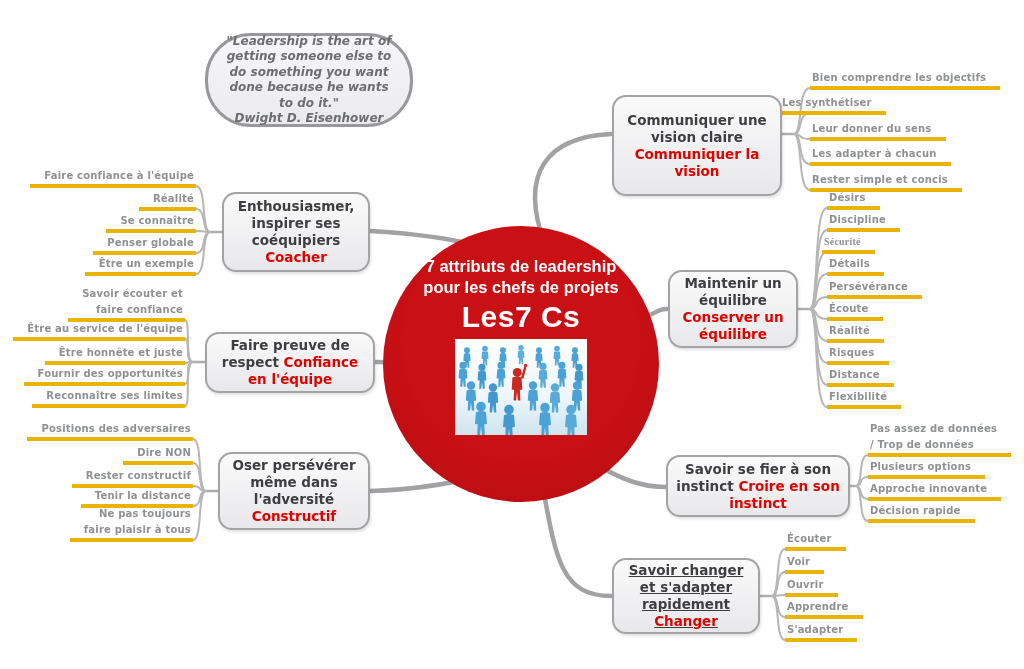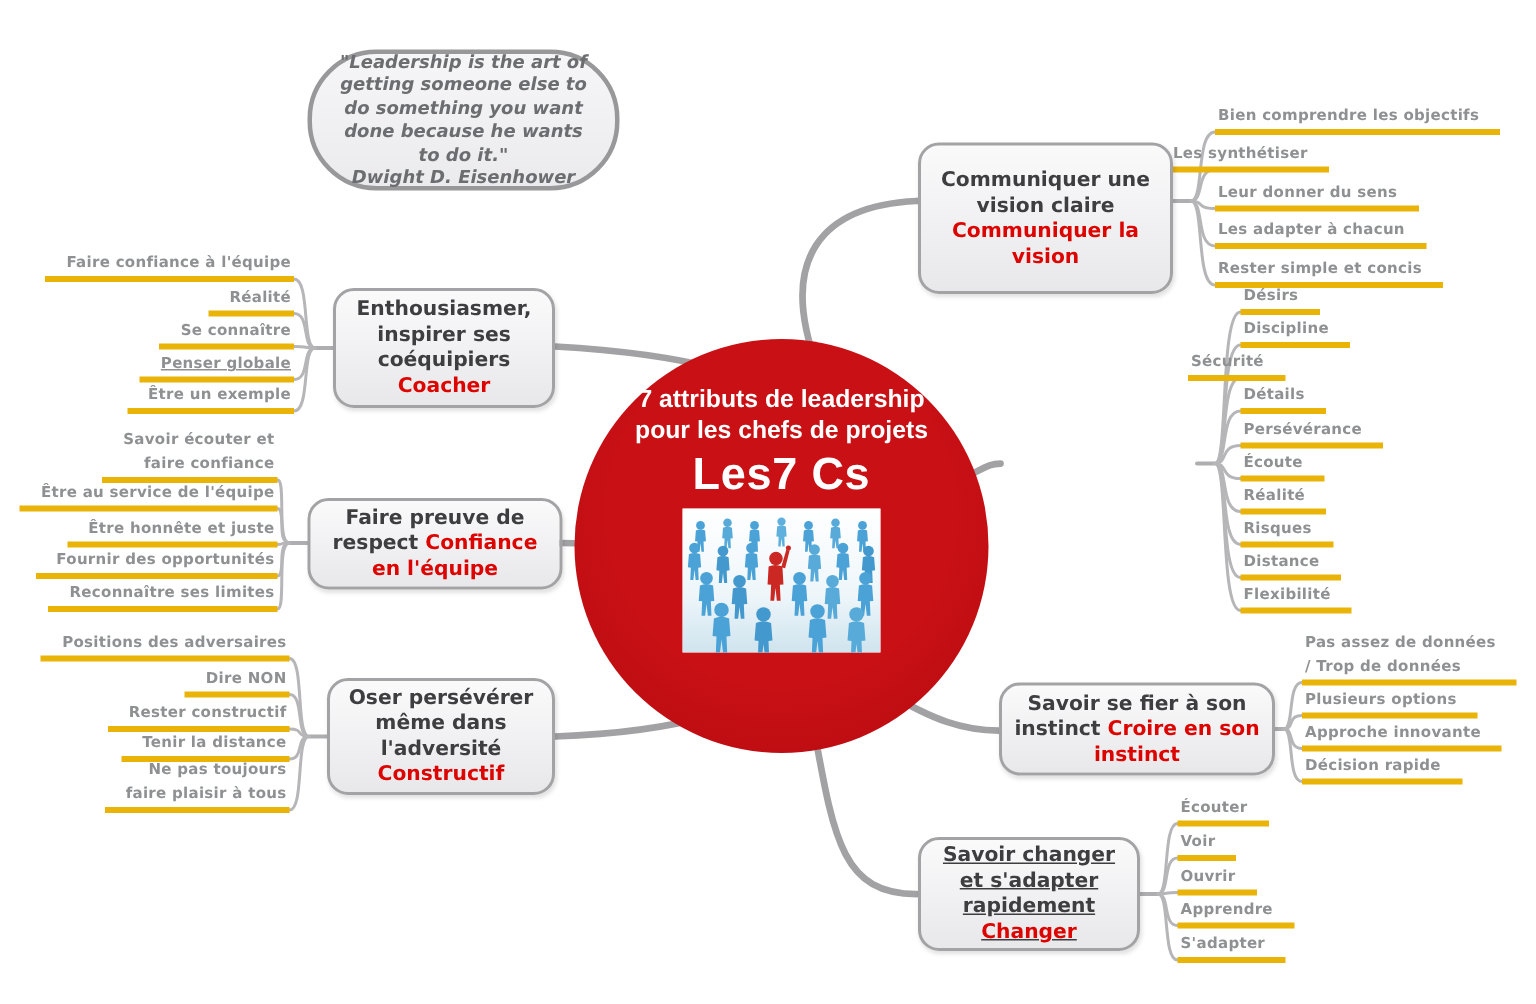--- a/index.html
+++ b/index.html
@@ -176,23 +176,27 @@
   <div class="topic" style="left:612px;top:95px;width:170px;height:101px;">
     <div><span>Communiquer une vision claire</span>
       <span class="kw">Communiquer la vision</span></div>
   </div>
   <div class="leaf leaf-right" style="left:810px;top:70px;">Bien comprendre les objectifs</div>
   <div class="leaf leaf-right" style="left:780px;top:95px;">Les synthétiser</div>
   <div class="leaf leaf-right" style="left:810px;top:121px;">Leur donner du sens</div>
   <div class="leaf leaf-right" style="left:810px;top:146px;">Les adapter à chacun</div>
   <div class="leaf leaf-right" style="left:810px;top:172px;">Rester simple et concis</div>
 
+  <div class="topic" style="left:668px;top:270px;width:130px;height:78px;">
+    <div><span>Maintenir un équilibre</span>
+      <span class="kw">Conserver un équilibre</span></div>
+  </div>
   <div class="leaf leaf-right" style="left:827px;top:190px;">Désirs</div>
   <div class="leaf leaf-right" style="left:827px;top:212px;">Discipline</div>
-  <div class="leaf leaf-right" style="left:792px;top:234px;">Sécurité</div>
+  <div class="leaf leaf-right" style="left:822px;top:234px;font-family:Liberation Serif, serif;">Sécurité</div>
   <div class="leaf leaf-right" style="left:827px;top:256px;">Détails</div>
   <div class="leaf leaf-right" style="left:827px;top:279px;">Persévérance</div>
   <div class="leaf leaf-right" style="left:827px;top:301px;">Écoute</div>
   <div class="leaf leaf-right" style="left:827px;top:323px;">Réalité</div>
   <div class="leaf leaf-right" style="left:827px;top:345px;">Risques</div>
   <div class="leaf leaf-right" style="left:827px;top:367px;">Distance</div>
   <div class="leaf leaf-right" style="left:827px;top:389px;">Flexibilité</div>
 
   <div class="topic" style="left:666px;top:455px;width:184px;height:62px;">
     <div><span>Savoir se fier à son instinct</span>
@@ -214,21 +218,21 @@
   <div class="leaf leaf-right" style="left:785px;top:599px;">Apprendre</div>
   <div class="leaf leaf-right" style="left:785px;top:622px;">S'adapter</div>
 
   <div class="topic" style="left:222px;top:192px;width:148px;height:80px;">
     <div><span>Enthousiasmer, inspirer ses coéquipiers</span>
       <span class="kw">Coacher</span></div>
   </div>
   <div class="leaf leaf-left" style="right:828px;top:168px;">Faire confiance à l'équipe</div>
   <div class="leaf leaf-left" style="right:828px;top:191px;">Réalité</div>
   <div class="leaf leaf-left" style="right:828px;top:213px;">Se connaître</div>
-  <div class="leaf leaf-left" style="right:828px;top:235px;text-decoration:underline;">Penser globale</div>
+  <div class="leaf leaf-left" style="right:828px;top:235px;">Penser globale</div>
   <div class="leaf leaf-left" style="right:828px;top:256px;">Être un exemple</div>
 
   <div class="topic" style="left:205px;top:332px;width:170px;height:61px;">
     <div><span>Faire preuve de respect</span>
       <span class="kw">Confiance en l'équipe</span></div>
   </div>
   <div class="leaf leaf-left" style="right:839px;top:286px;">Savoir écouter et
 faire confiance</div>
   <div class="leaf leaf-left" style="right:839px;top:321px;">Être au service de l'équipe</div>
   <div class="leaf leaf-left" style="right:839px;top:345px;">Être honnête et juste</div>

